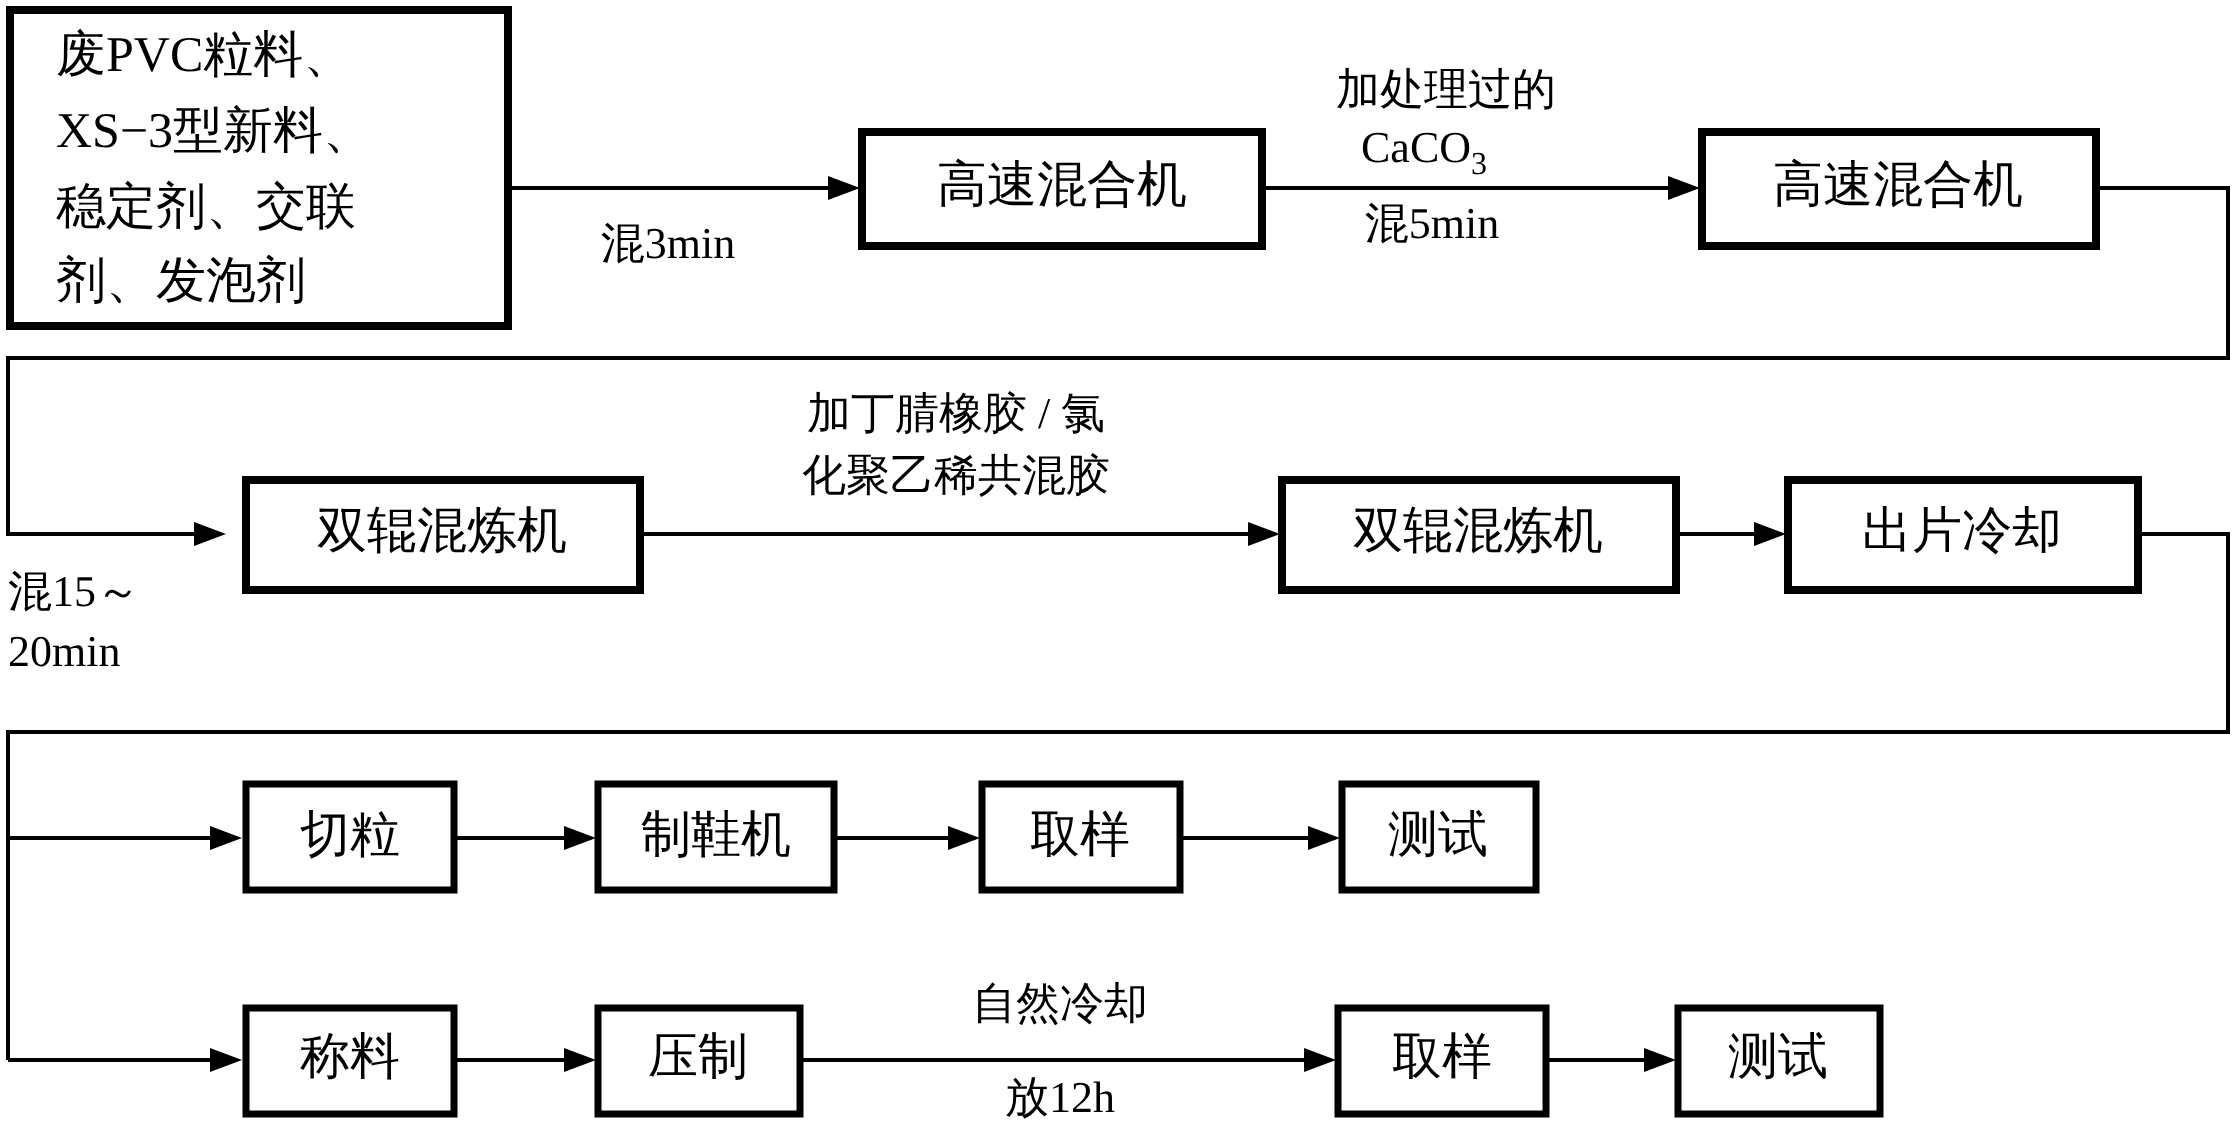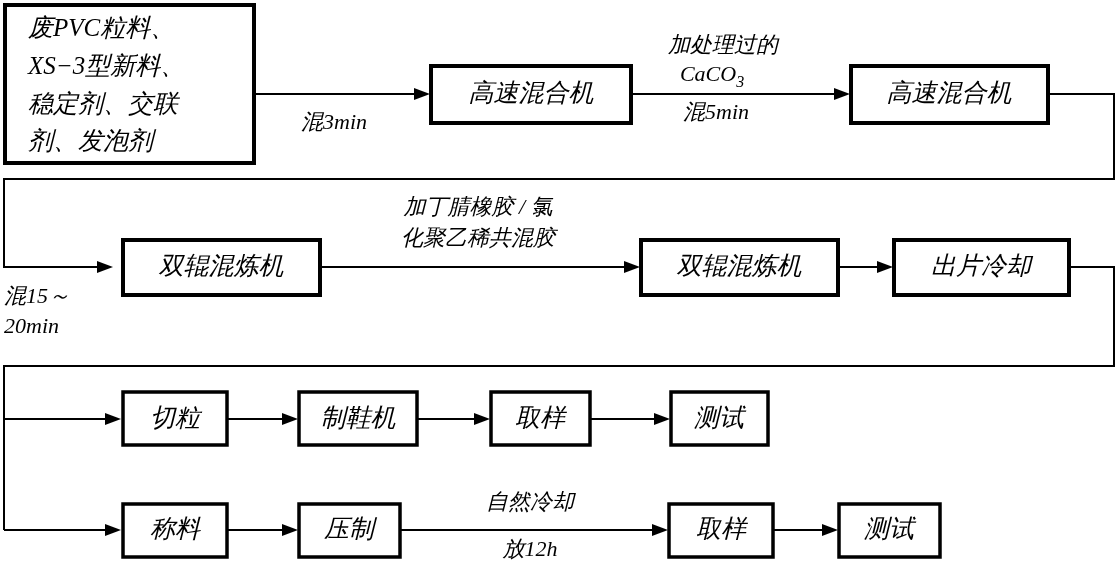--- a/index.html
+++ b/index.html
@@ -10,21 +10,20 @@
   body {
     width: 1118px;
     height: 567px;
     font-family: "Liberation Serif", "DejaVu Serif", serif;
     overflow: hidden;
   }
   #flow-root {
     position: relative;
     width: 1118px;
     height: 567px;
-    font-style: italic;
   }
   svg.flow-canvas {
     position: absolute;
     top: 0;
     left: 0;
     width: 1118px;
     height: 567px;
     display: block;
   }
   .node-box {

